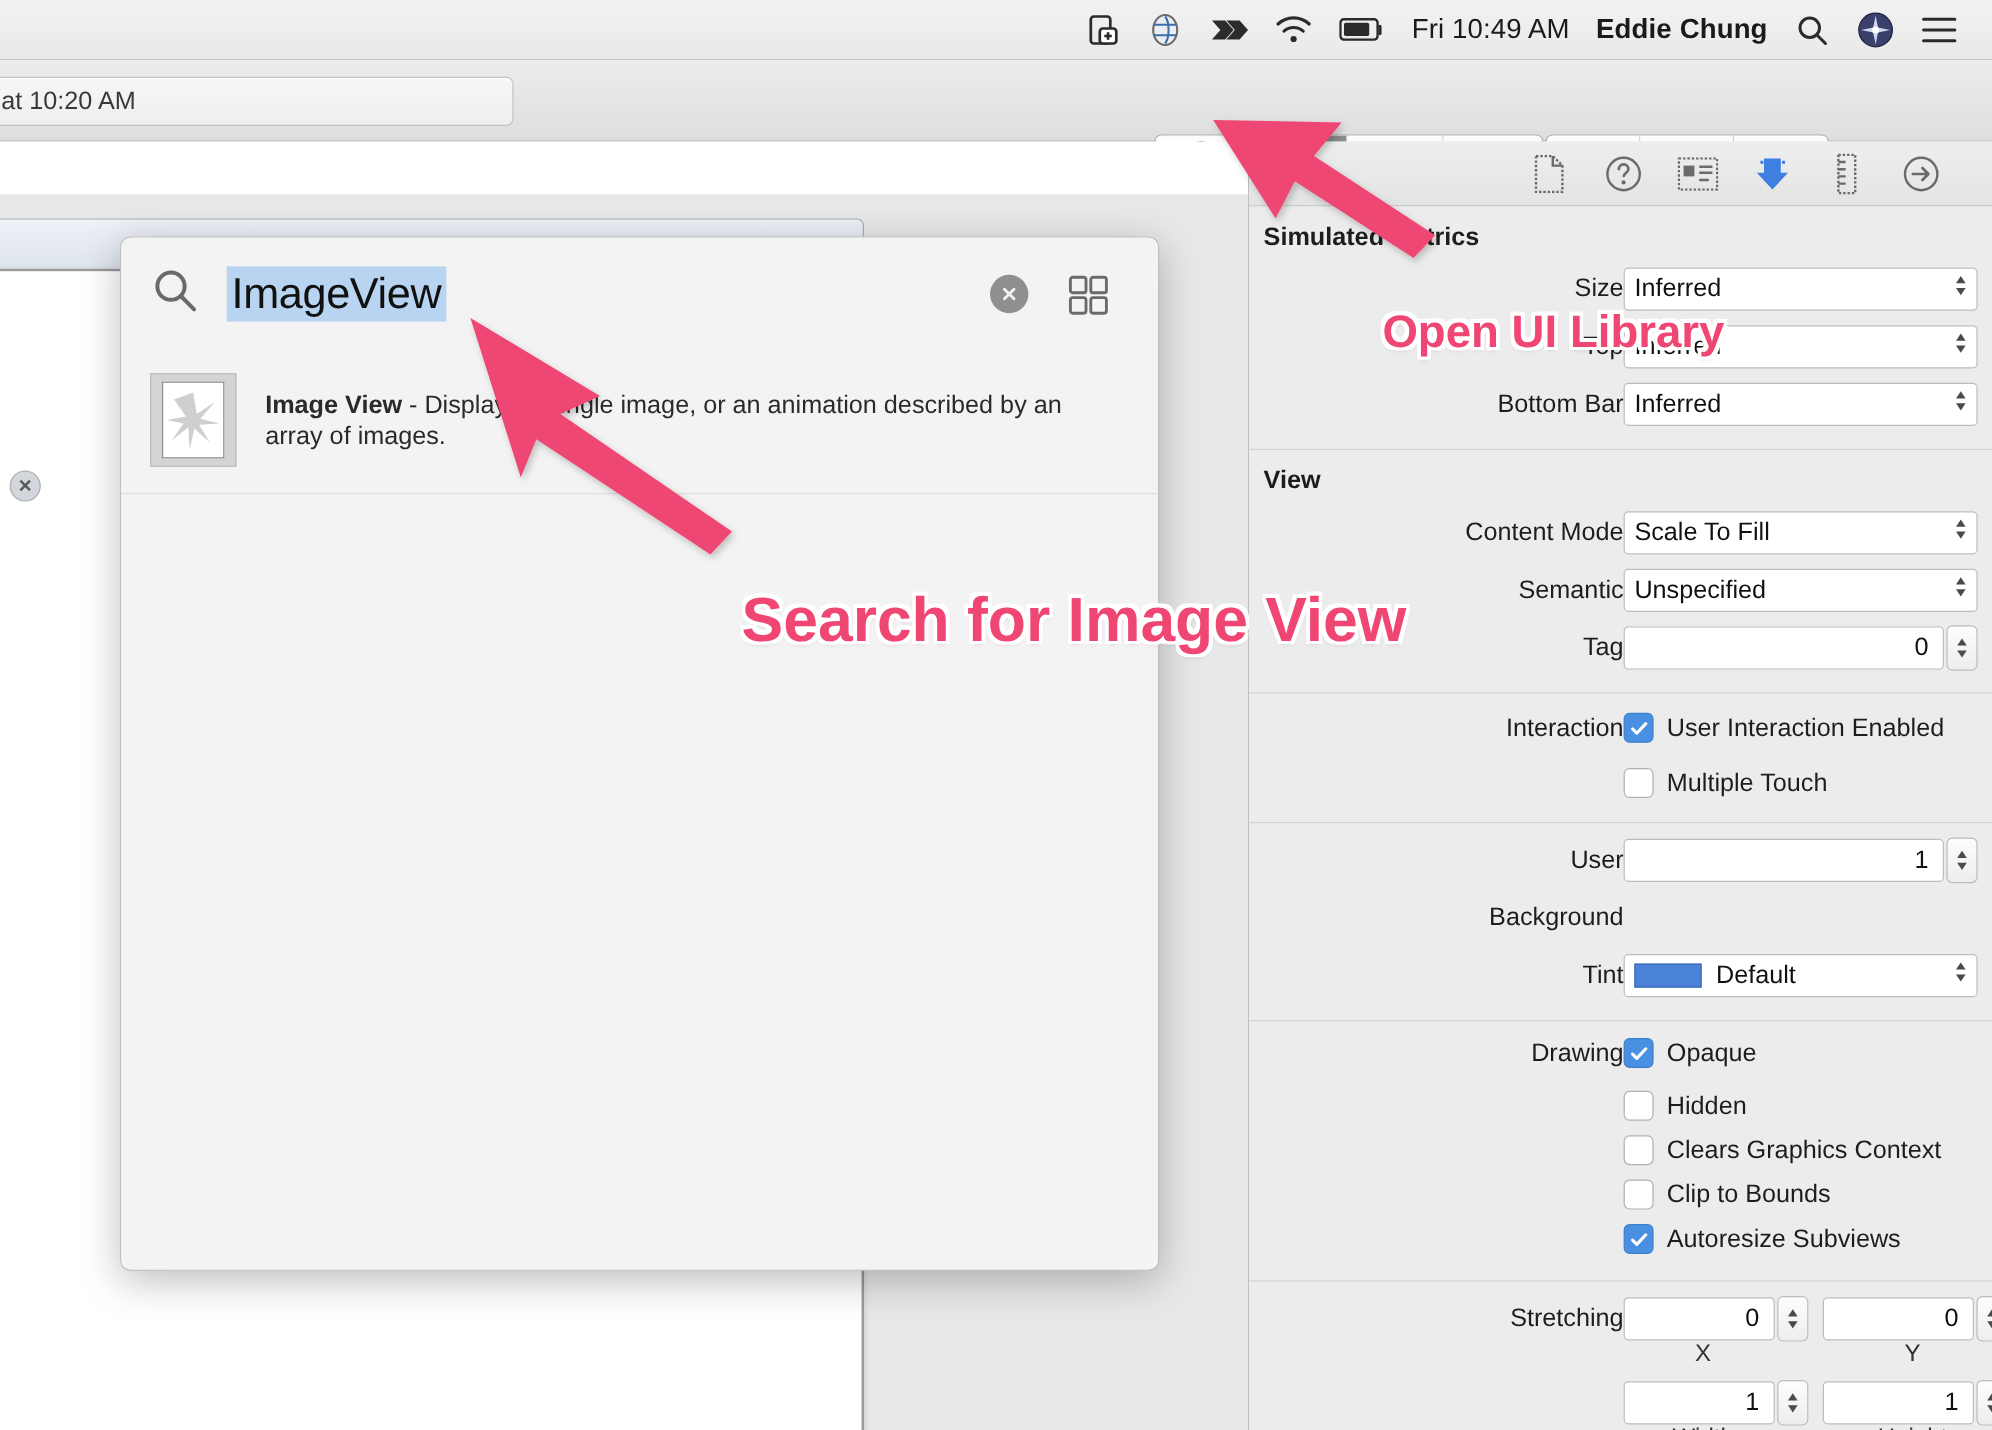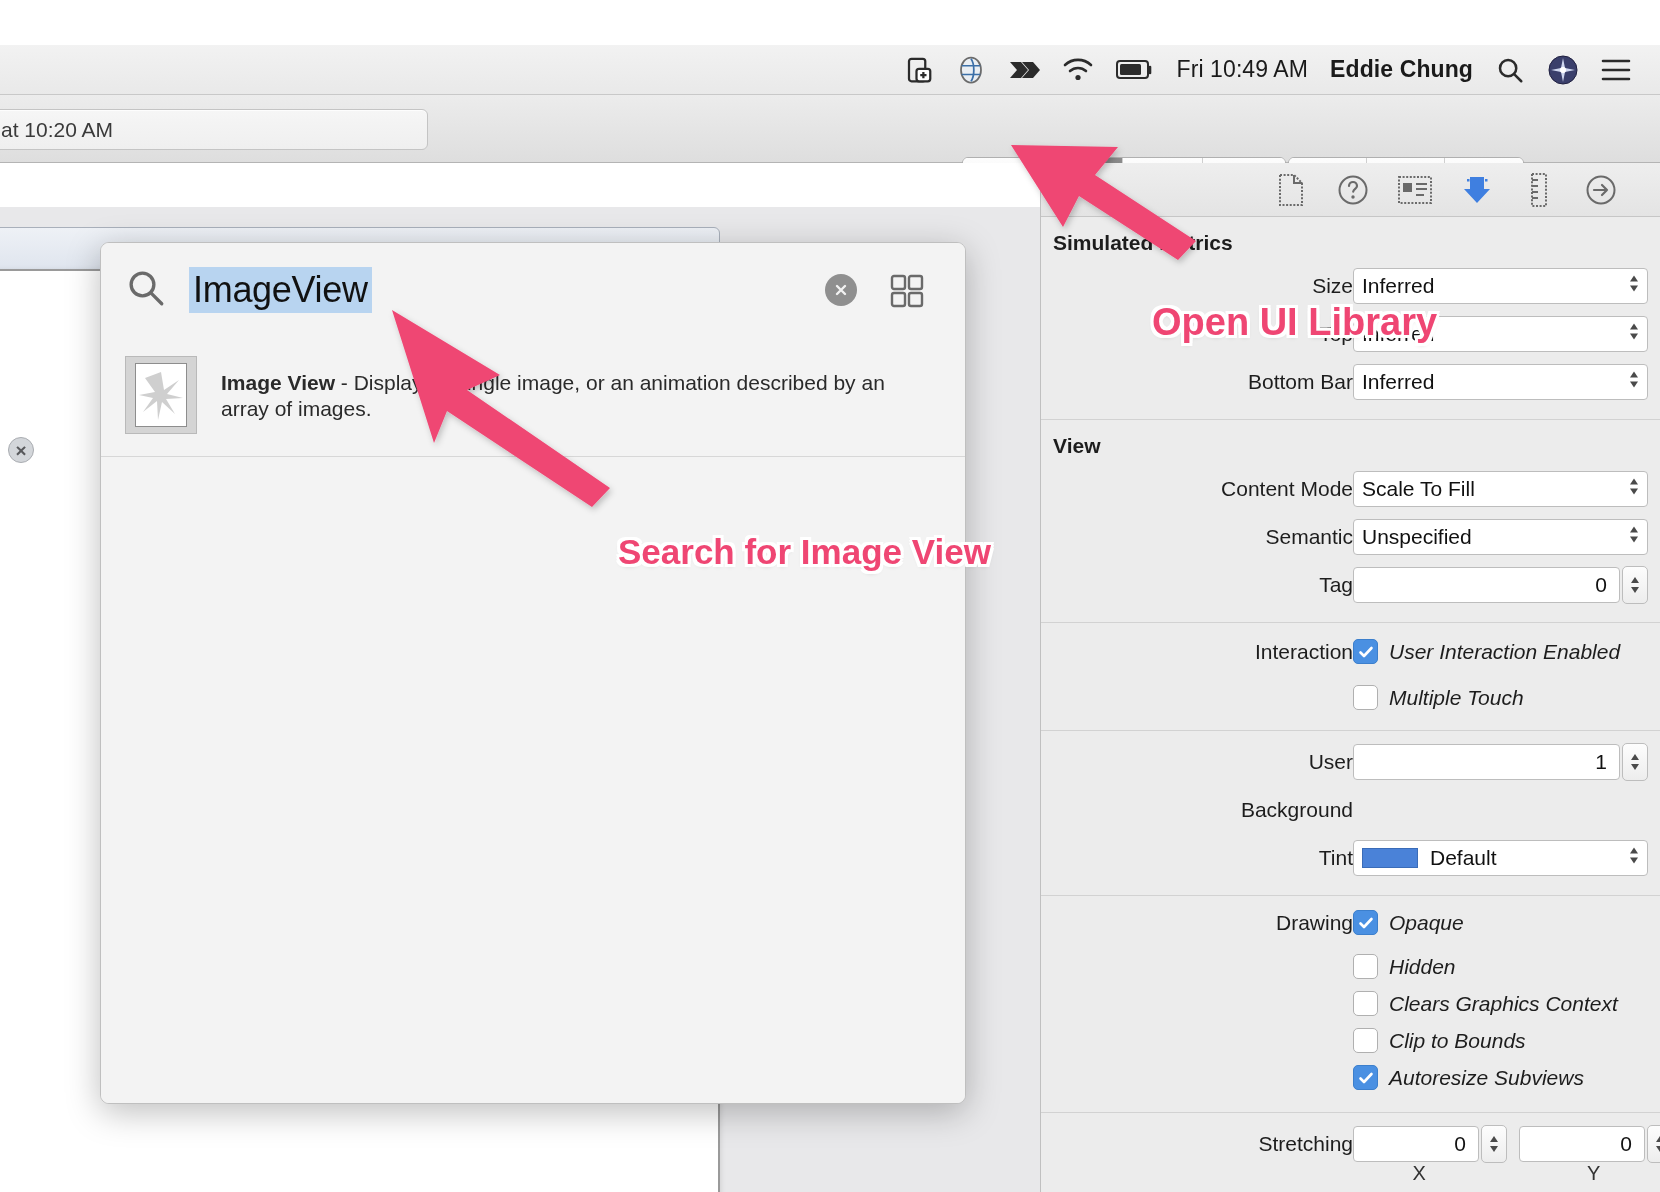--- a/index.html
+++ b/index.html
@@ -2,21 +2,21 @@
 <html><head>
 <meta charset="utf-8">
 <style>
   * { box-sizing: border-box; margin: 0; padding: 0; }
   html, body {
     width: 1660px; height: 1192px;
     font-family: "Liberation Sans", sans-serif;
     background: #ffffff;
     overflow: hidden;
   }
-  #root { position: relative; width: 1660px; height: 889px; margin-top: 45px; }
+  #root { position: relative; width: 1660px; height: 889px; }
 
   
   .menubar {
     position: absolute; left: 0; top: 0; width: 1660px; height: 50px;
     background: linear-gradient(to bottom, #f2f2f2 0%, #e9e9e9 100%);
     border-bottom: 1px solid #c8c8c8;
     display: flex; align-items: center; justify-content: flex-end;
     padding-right: 18px;
   }
   .mb-item { display: flex; align-items: center; height: 50px; padding: 0 11px; color: #1a1a1a; }
@@ -162,35 +162,35 @@
     margin-right: 12px; flex: 0 0 auto;
   }
   .swatch { width: 56px; height: 20px; border: 1px solid #9a9a9a; margin-right: 12px; flex:0 0 auto; }
   .cb-row { display: flex; align-items: center; min-height: 37px; }
   .cb {
     width: 25px; height: 25px; border-radius: 5px; border: 1px solid #b0b0b0;
     background: #fff; flex: 0 0 auto;
     display: flex; align-items: center; justify-content: center;
   }
   .cb.checked { background: #4a90e2; border-color: #3c7fcc; }
-  .cb-label { font-size: 21px; color: #1d1d1d; margin-left: 11px; font-style: italic; }
+  .cb-label { font-size: 21px; color: #1d1d1d; margin-left: 11px; }
   .axis-row { display: flex; font-size: 20px; color: #333; margin: -2px 0 8px 0; }
   .axis-x { width: 140px; text-align: center; margin-left: 312px; }
   .axis-y { width: 140px; text-align: center; margin-left: 42px; }
 
   
   .anno-text {
     position: absolute; font-weight: 700; color: #ef4673; white-space: nowrap;
     text-shadow:
       -3px -3px 0 #fff, 3px -3px 0 #fff, -3px 3px 0 #fff, 3px 3px 0 #fff,
       0 -3px 0 #fff, 0 3px 0 #fff, -3px 0 0 #fff, 3px 0 0 #fff,
       0 2px 5px rgba(0,0,0,.18);
     pointer-events: none;
   }
-  #anno-search { left: 618px; top: 487px; font-size: 35px; }
+  #anno-search { left: 618px; top: 487px; font-size: 52px; }
   #anno-lib { left: 1152px; top: 256px; font-size: 38px; }
   .arrow-svg { position: absolute; left: 0; top: 0; pointer-events: none; }
 </style>
 </head>
 <body>
 
 <div id="root">
 
   <div class="menubar">
     <div class="mb-item">

